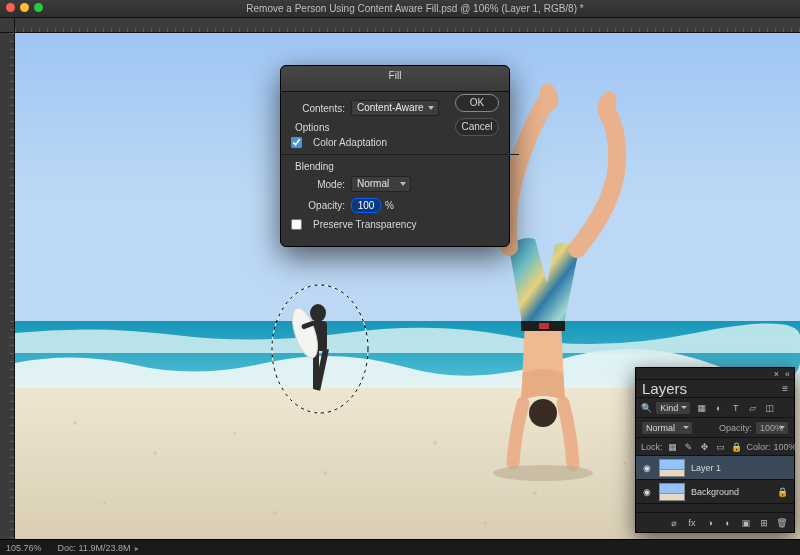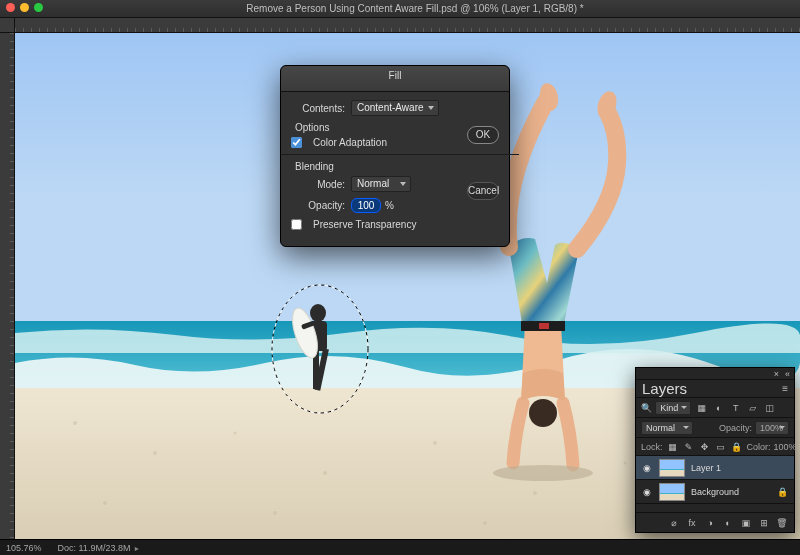--- a/index.html
+++ b/index.html
@@ -43,21 +43,21 @@
   .status .chev{font-size:8px;color:#888;margin-left:2px;}
   
   .dialog{position:absolute;left:280px;top:65px;width:230px;background:var(--bg-panel);border:1px solid #000;border-radius:6px;box-shadow:0 10px 30px rgba(0,0,0,.6);}
   .dlg-title{height:26px;background:linear-gradient(#474747,#3a3a3a);border-bottom:1px solid #111;border-radius:6px 6px 0 0;text-align:center;line-height:20px;font-size:10px;}
   .dlg-body{padding:8px 0 10px 10px;font-size:10px;color:var(--text);}
   .dlg-row{display:flex;align-items:center;margin-bottom:6px;}
   .dlg-label{width:54px;text-align:right;margin-right:6px;color:var(--text);}
   .dlg-select{flex:0 0 auto;height:16px;background:var(--bg-input);border:1px solid #222;border-radius:2px;padding:0 14px 0 5px;line-height:14px;color:#e8e8e8;position:relative;min-width:74px;font-size:10px;}
   .dlg-select::after{content:"";position:absolute;right:4px;top:5px;border-left:3px solid transparent;border-right:3px solid transparent;border-top:4px solid #bbb;}
   .dlg-btns{position:absolute;right:10px;top:28px;display:flex;flex-direction:column;gap:6px;}
-  .dlg-btn{width:32px;height:18px;border:1px solid #555;border-radius:9px;background:var(--bg-panel-dark);color:var(--text);text-align:center;line-height:16px;font-size:10px;cursor:pointer;margin-top:32px;}
+  .dlg-btn{width:44px;height:18px;border:1px solid #555;border-radius:9px;background:var(--bg-panel-dark);color:var(--text);text-align:center;line-height:16px;font-size:10px;cursor:pointer;}
   .dlg-btn.primary{border-color:#888;}
   .section-label{font-size:10px;color:var(--text);margin:4px 0 4px 4px;}
   .chk{display:flex;align-items:center;gap:11px;margin:2px 0 6px 0;}
   .chk input{width:11px;height:11px;accent-color:#4a90d9;margin:0;}
   .divider{height:1px;background:#1c1c1c;margin:4px -10px 6px -10px;}
   .dlg-input{width:30px;height:15px;background:#0a3a7a;border:1px solid #0a5cff;color:#fff;text-align:center;font-size:10px;line-height:13px;border-radius:6px;}
   .pct{margin-left:4px;}
   
   .panel{position:absolute;right:5px;bottom:22px;width:160px;height:166px;background:var(--bg-panel-darker);border:1px solid #000;box-shadow:0 6px 20px rgba(0,0,0,.6);display:flex;flex-direction:column;font-size:9px;}
   .panel-top{height:12px;display:flex;align-items:center;justify-content:flex-end;padding:0 4px;border-bottom:1px solid #111;color:#999;}

